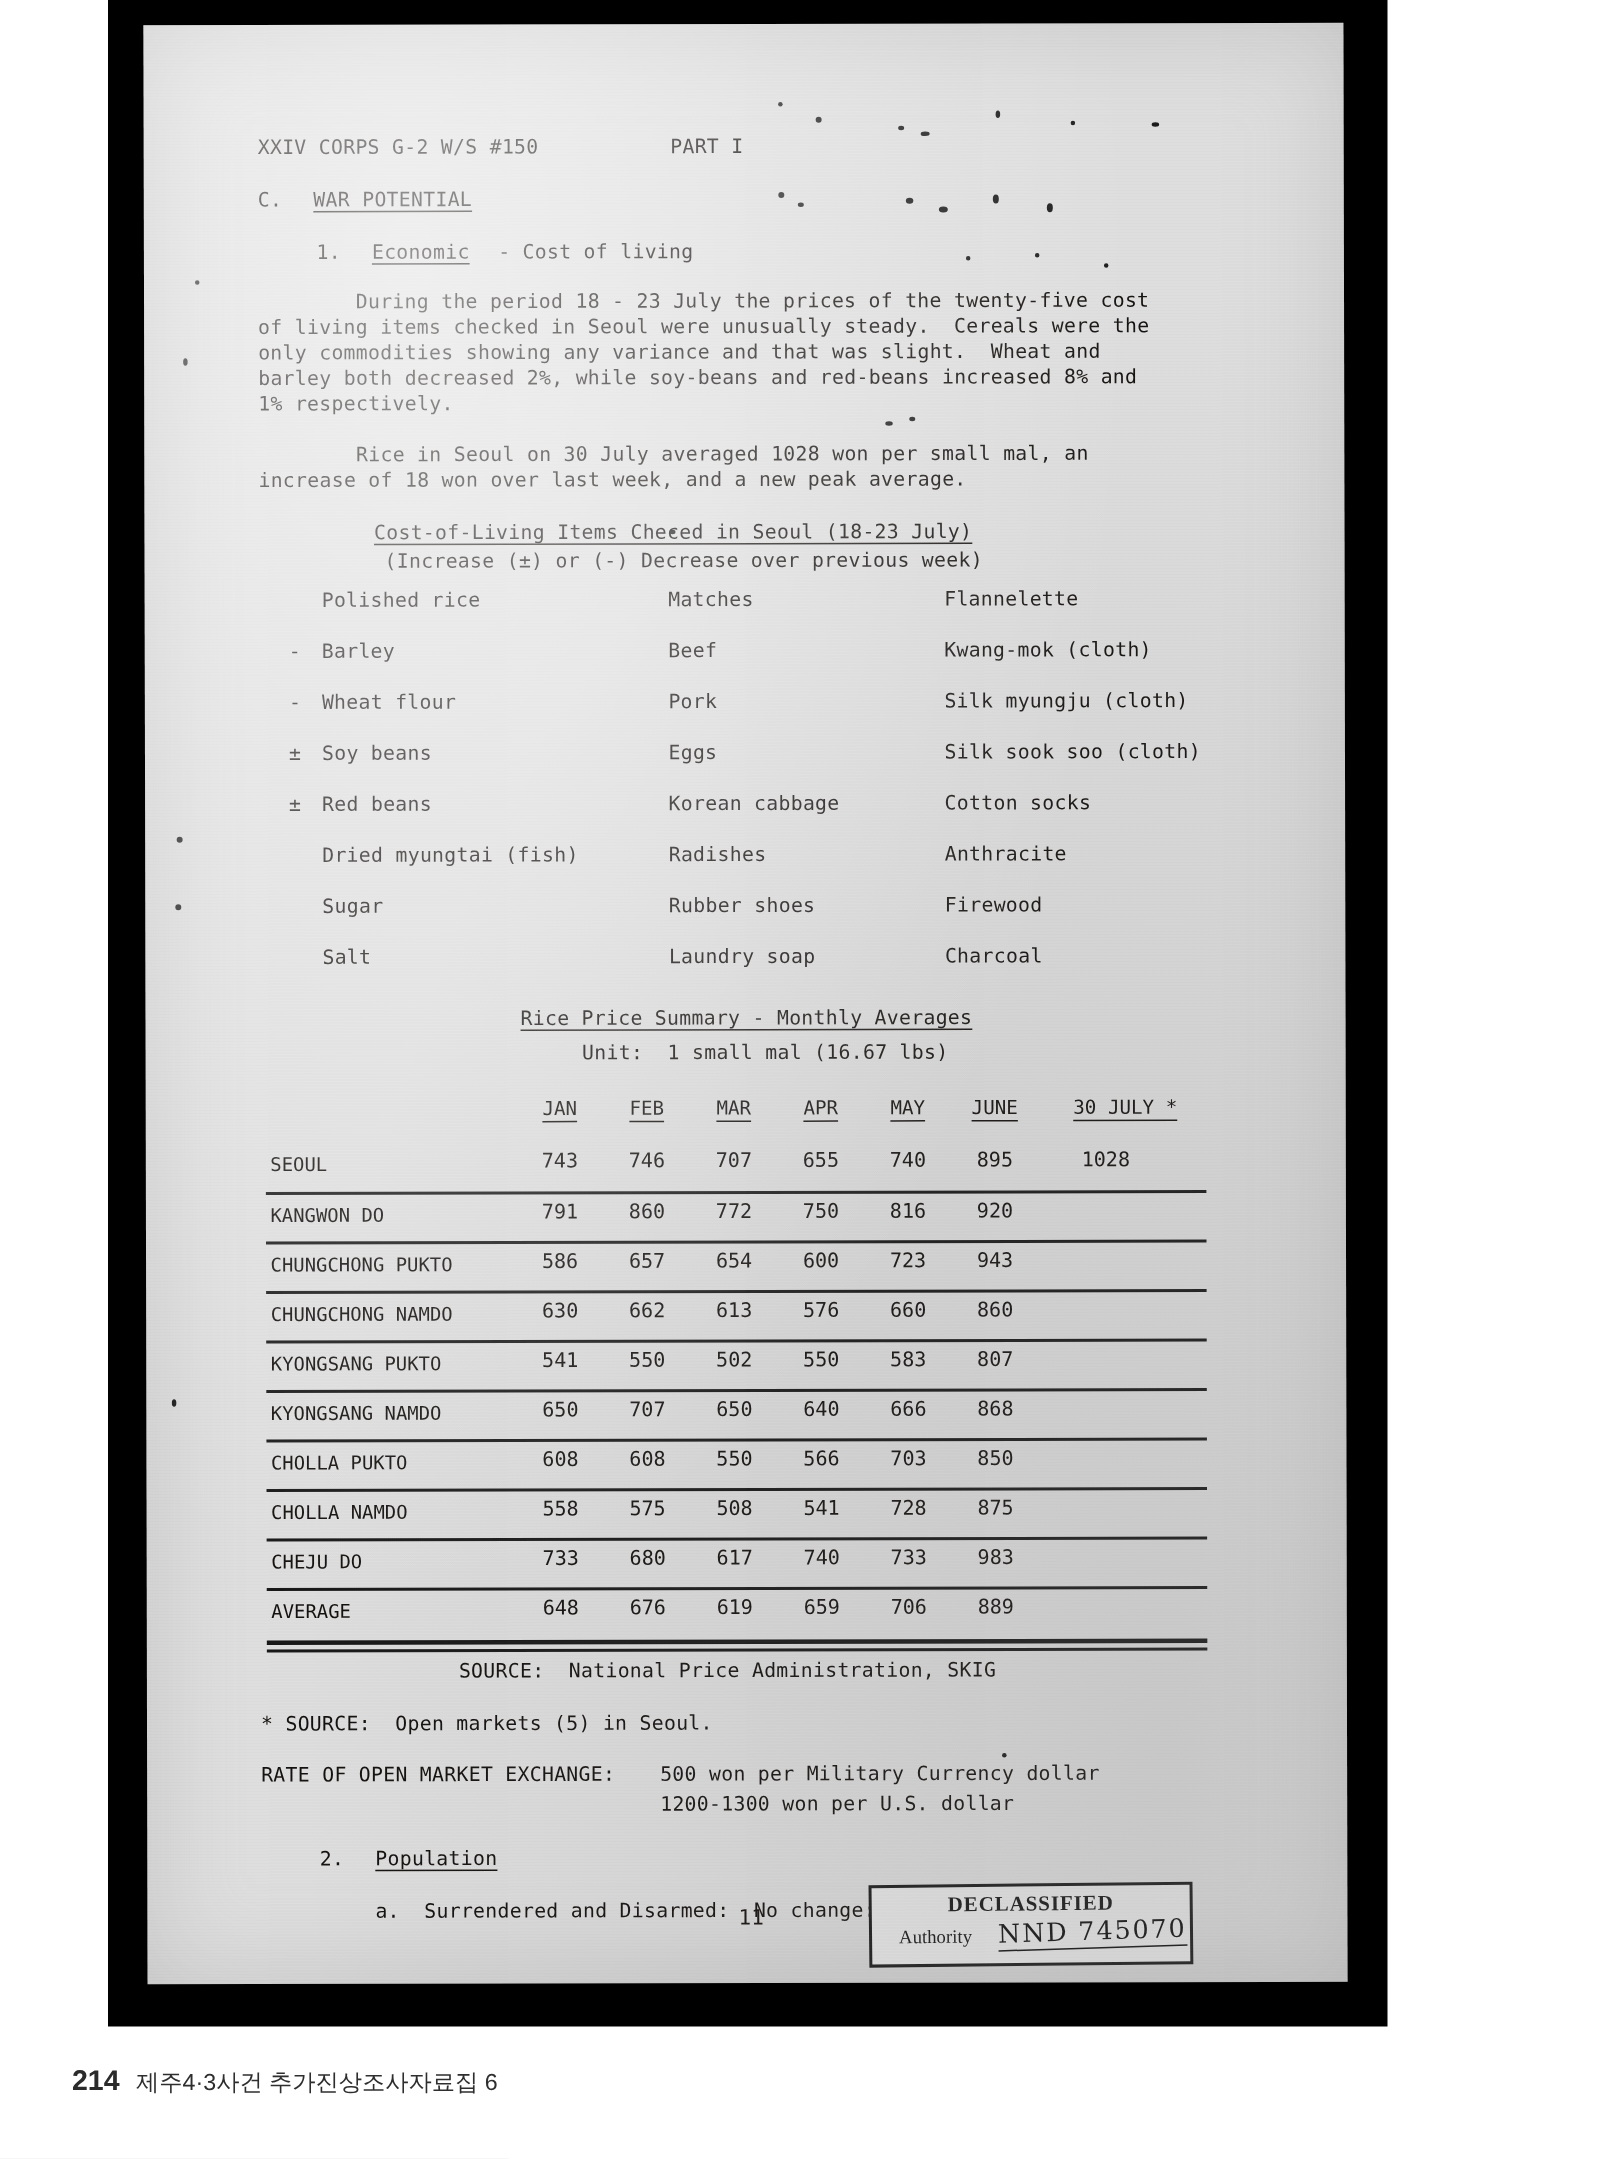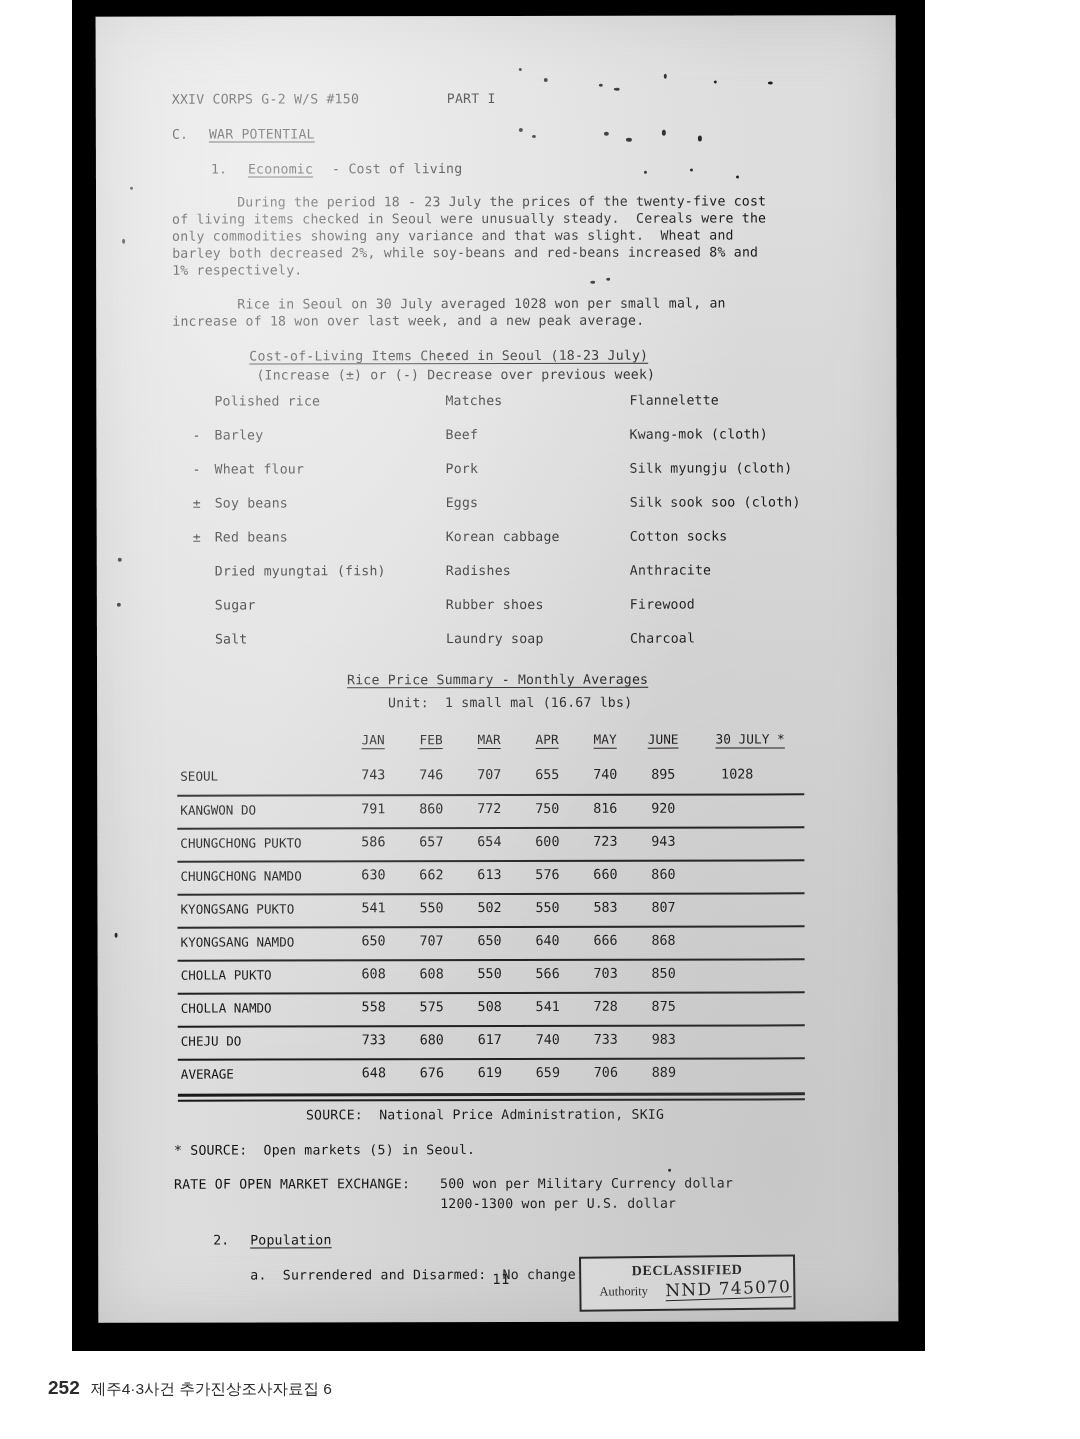--- a/index.html
+++ b/index.html
@@ -400,15 +400,15 @@
   <div class="speck" style="left:640px; top:160px; width:3px; height:3px;"></div>
   <div class="speck" style="left:494px; top:265px; width:5px; height:3px;"></div>
   <div class="speck" style="left:510px; top:262px; width:4px; height:3px;"></div>
   <div class="speck" style="left:350px; top:337px; width:4px; height:3px;"></div>
   <div class="speck" style="left:570px; top:1153px; width:3px; height:3px;"></div>
 
   <div id="paper-grain"></div>
 </div>
 
 <div id="book-footer">
-  <span id="footer-page-number">252</span>
+  <span id="footer-page-number">214</span>
   <span id="footer-book-title">제주4·3사건 추가진상조사자료집 6</span>
 </div>
 
 </body></html>

